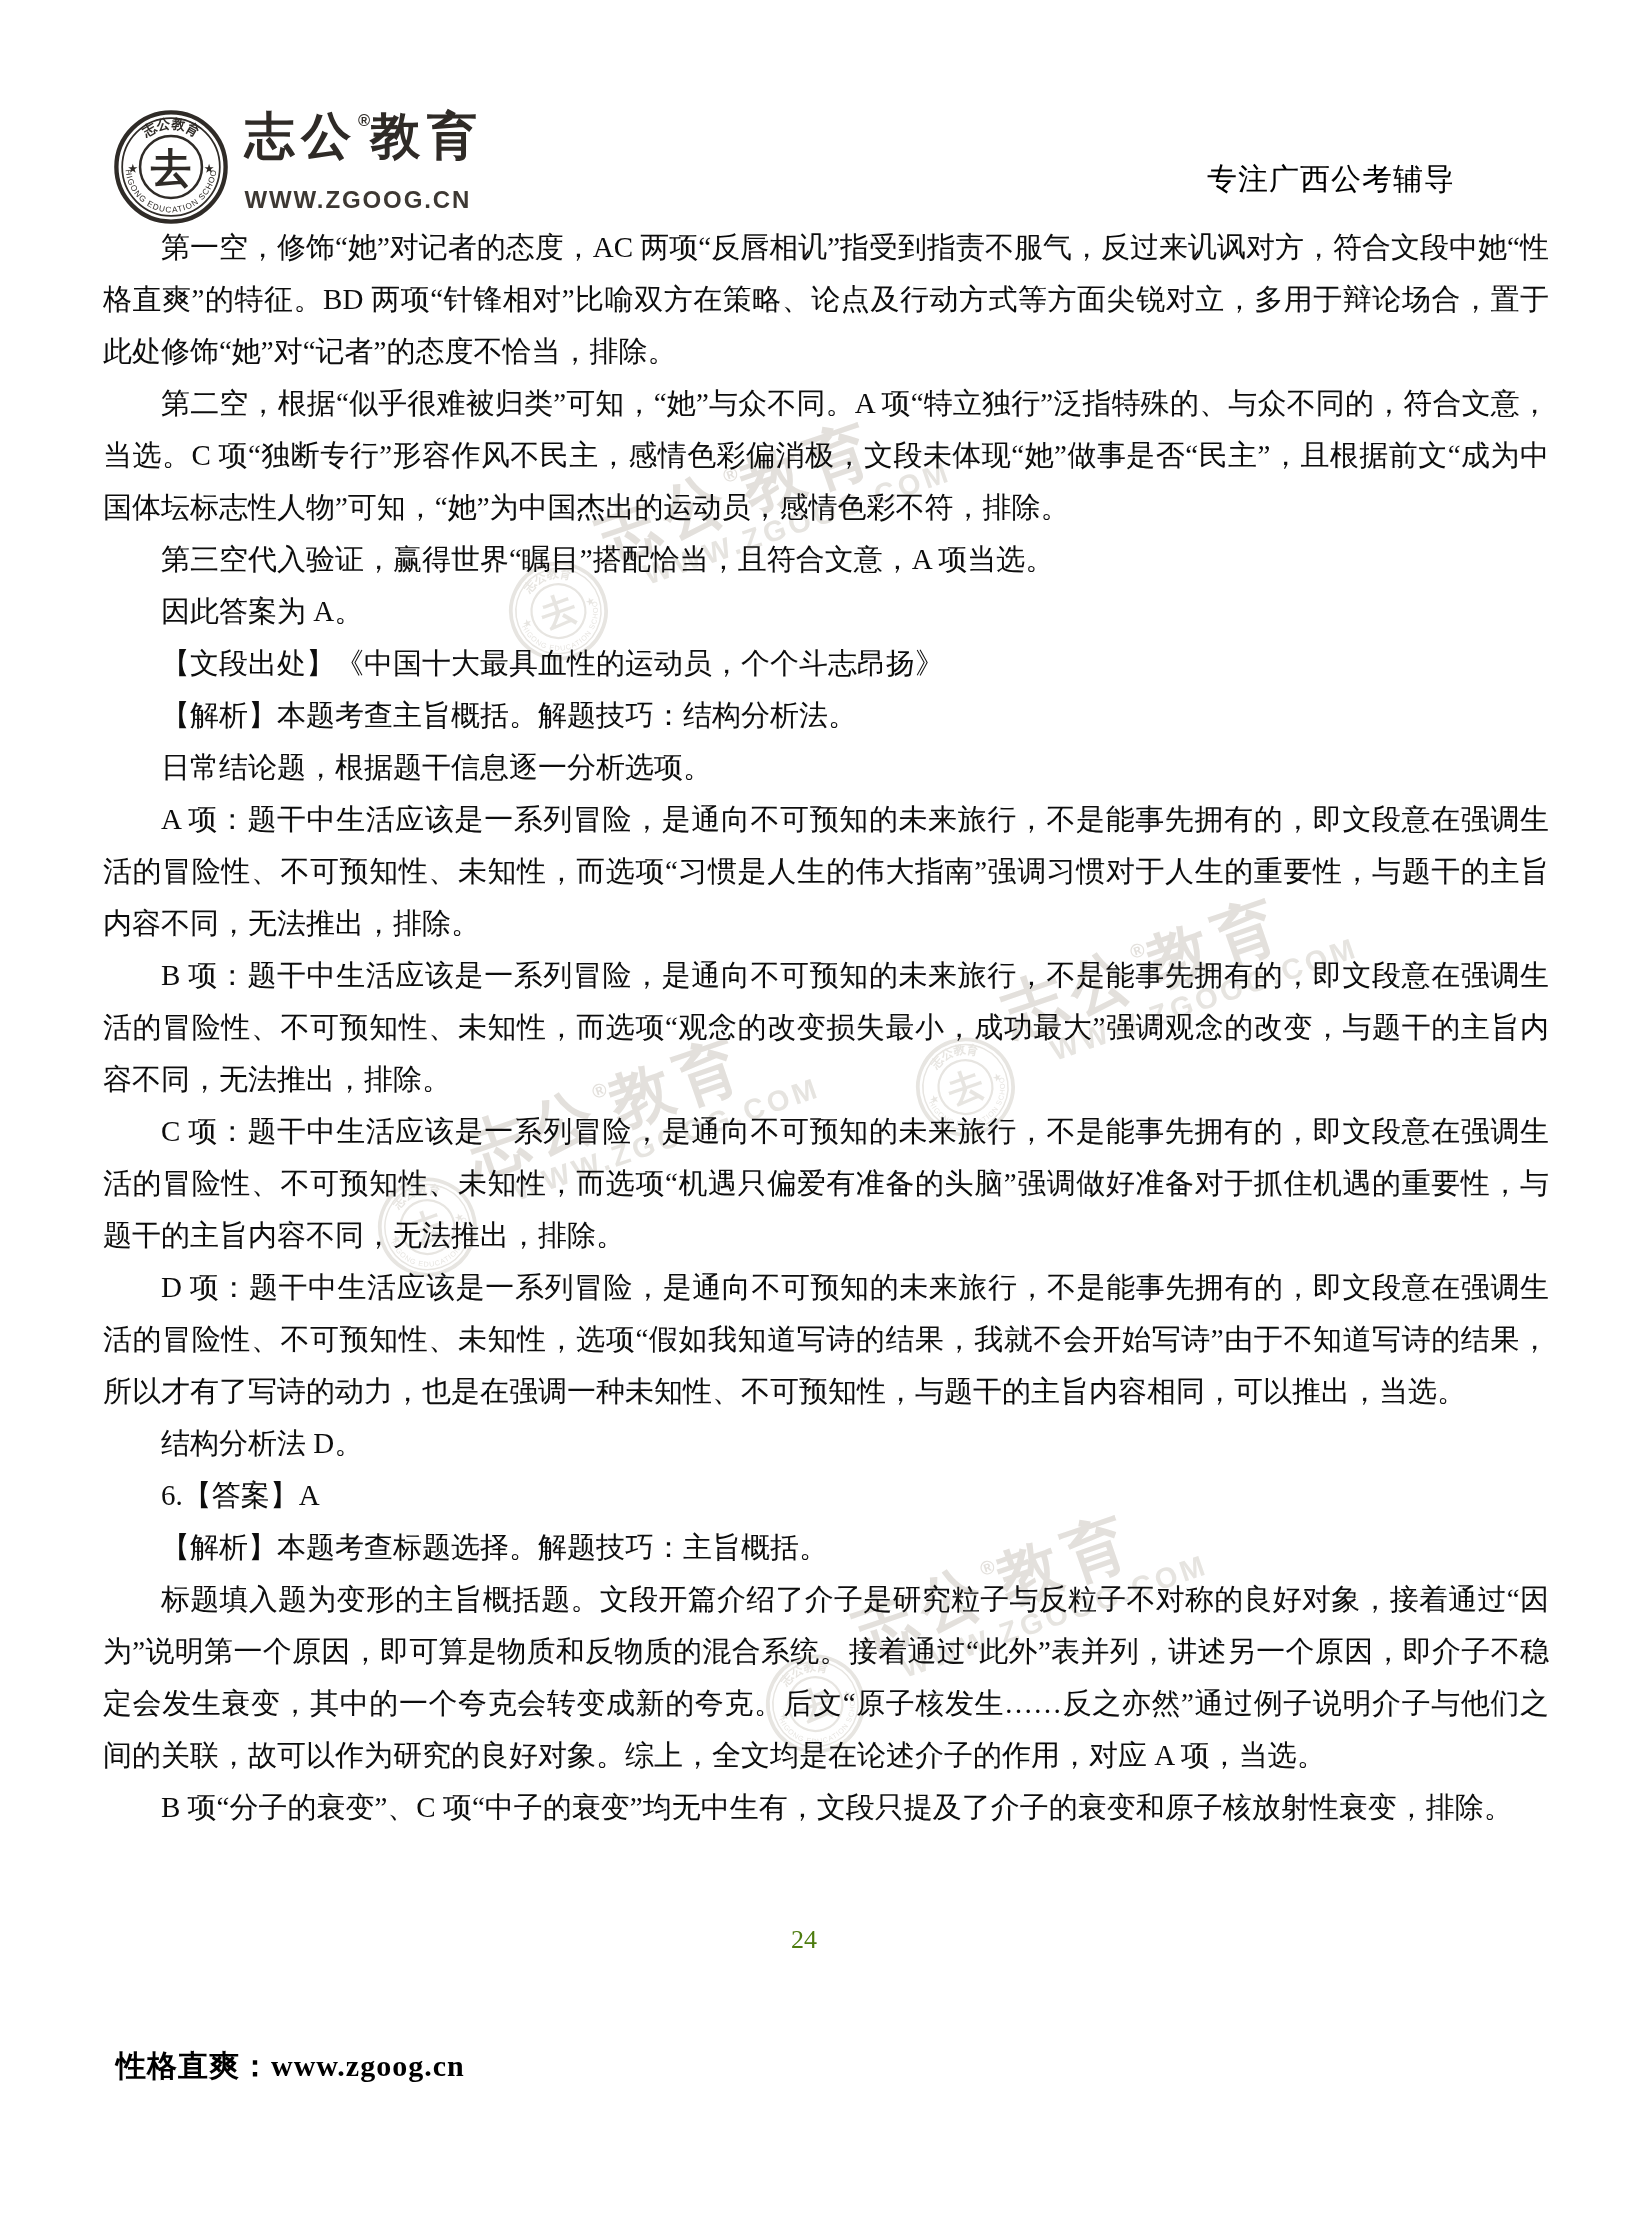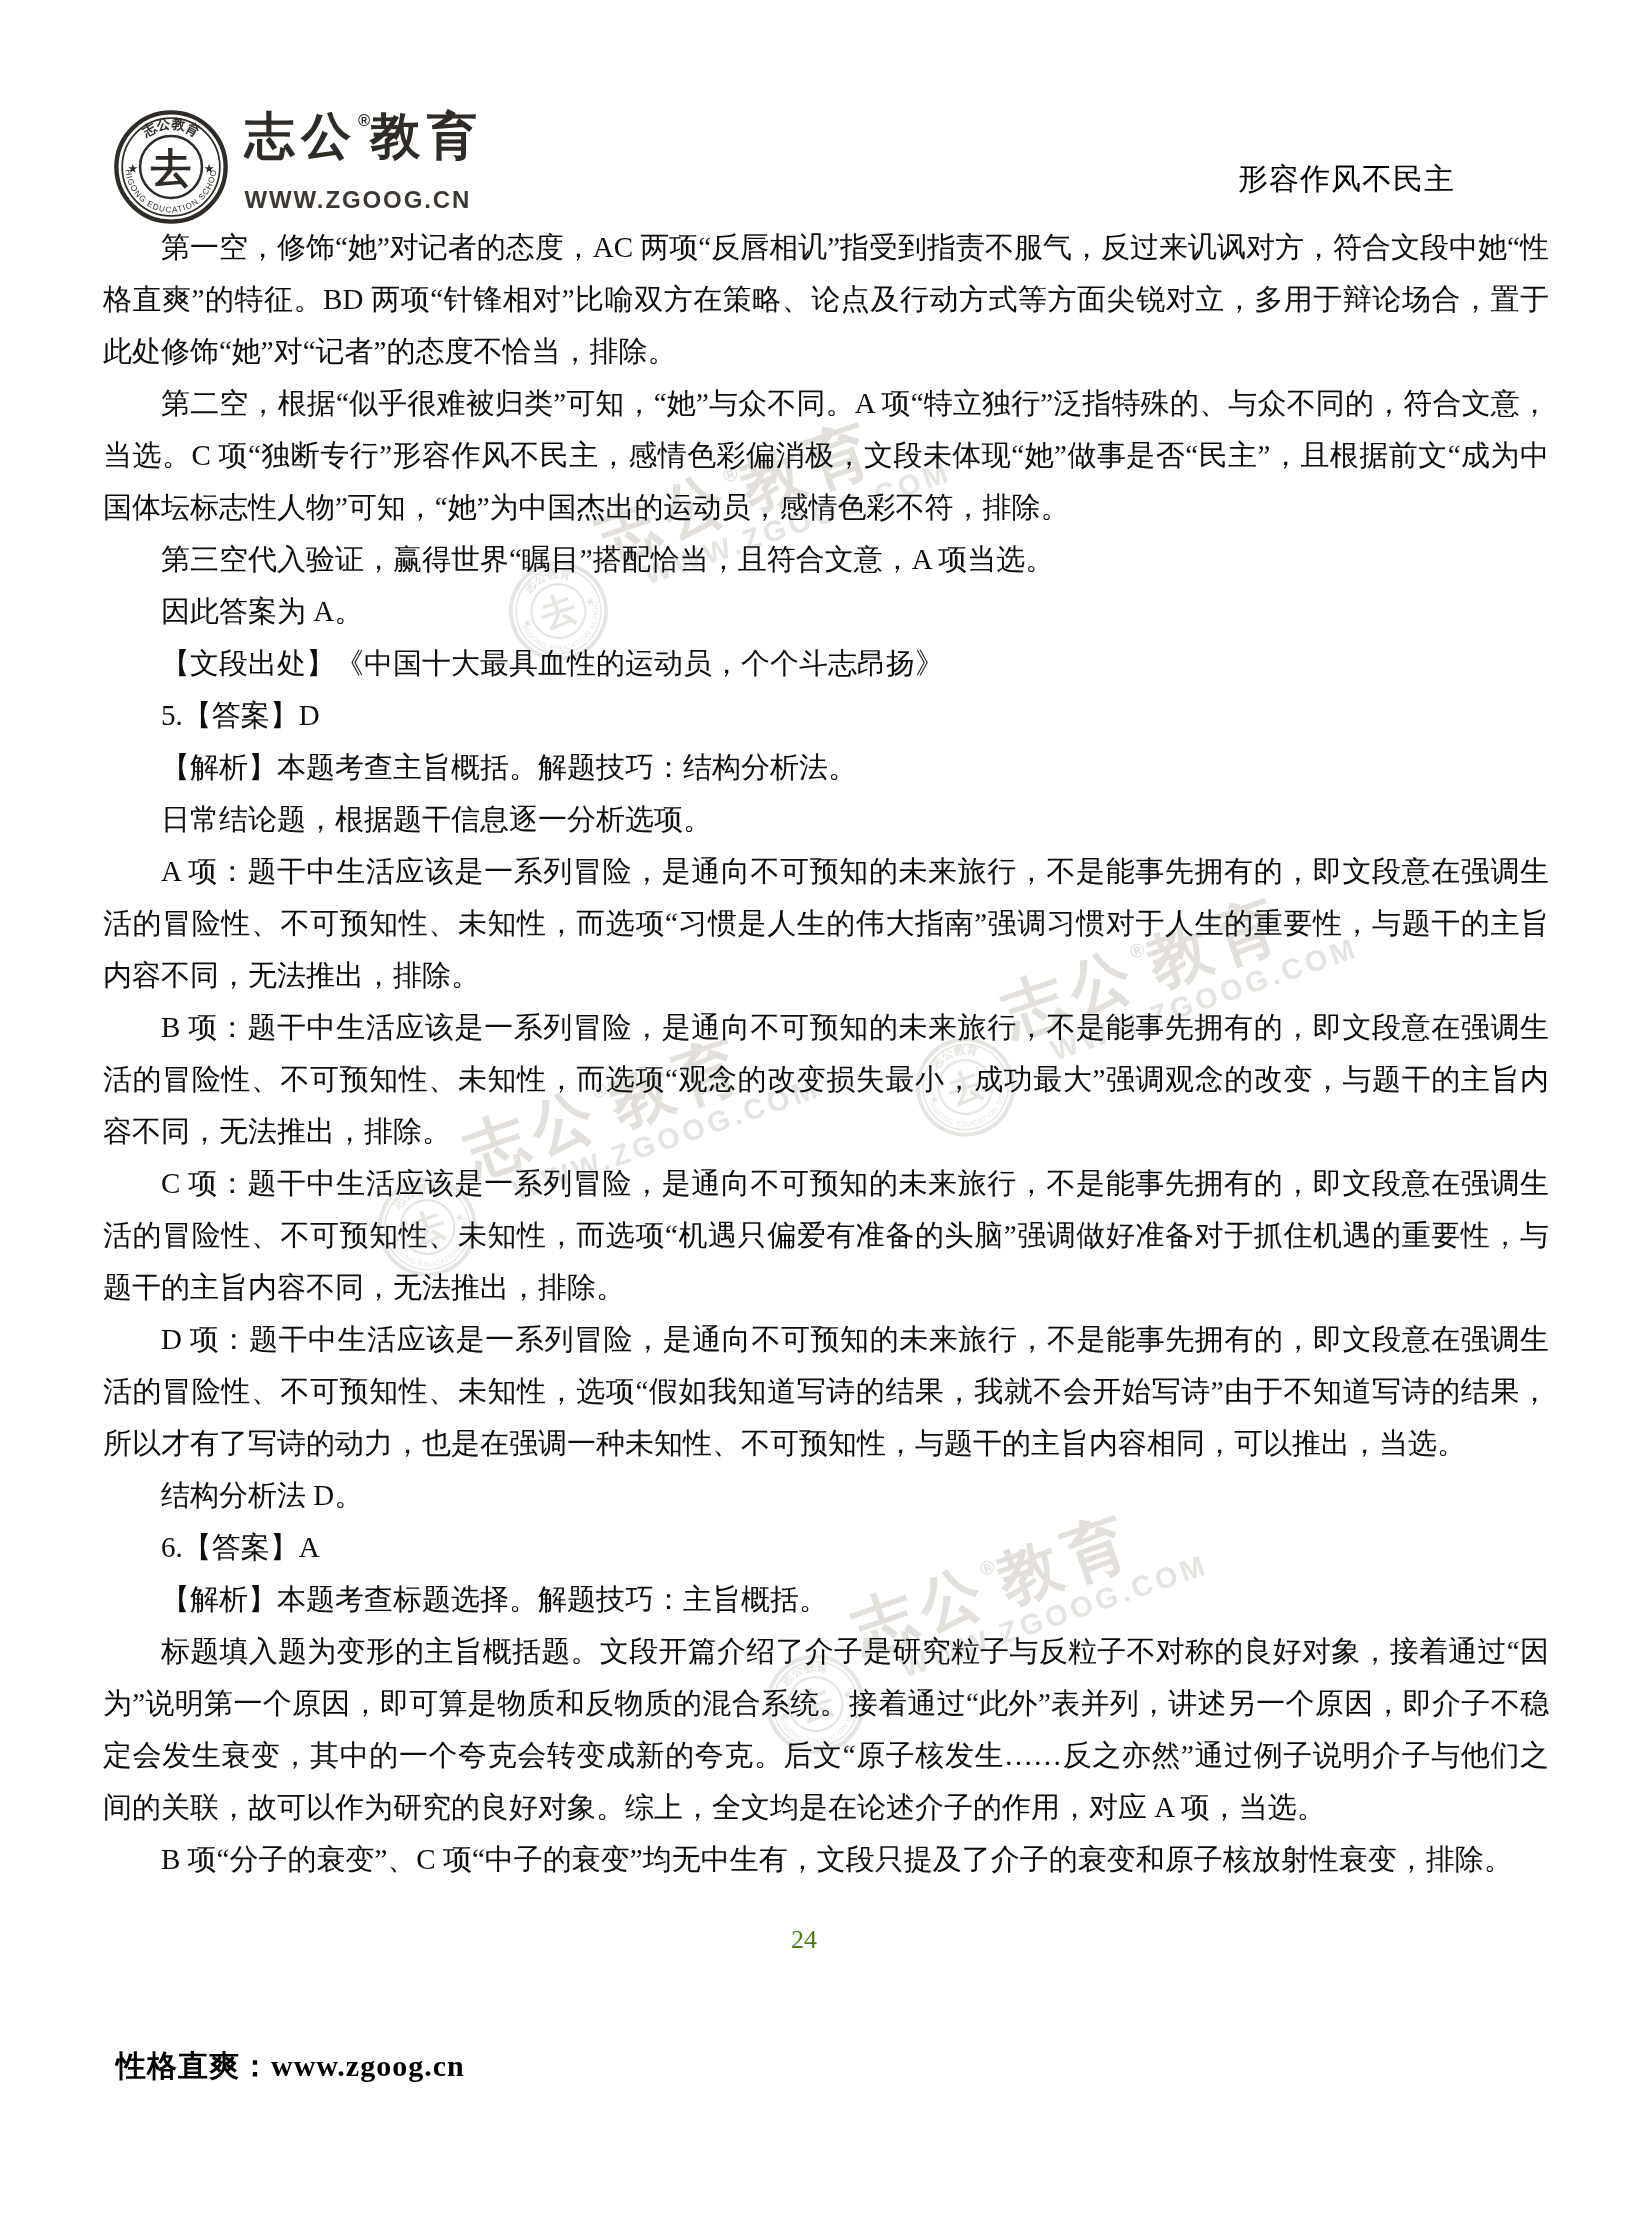--- a/index.html
+++ b/index.html
@@ -173,29 +173,28 @@
     <text x="15" y="65" font-size="11" fill="currentColor">★</text>
     <text x="94" y="65" font-size="11" fill="currentColor">★</text>
     <text x="60" y="75" font-size="42" font-weight="bold" text-anchor="middle" fill="currentColor" font-family="Liberation Sans, DejaVu Sans, sans-serif">去</text>
   </svg>
 </span>
     <div class="logo-text">
       <div class="brand"><span>志公</span><sup>®</sup><span>教育</span></div>
       <div class="site">WWW.ZGOOG.CN</div>
     </div>
   </div>
-  <div class="tagline">形容作风不民主</div>
+  <div class="tagline">专注广西公考辅导</div>
 
   <main class="content">
     <p>第一空，修饰“她”对记者的态度，AC 两项“反唇相讥”指受到指责不服气，反过来讥讽对方，符合文段中她“性格直爽”的特征。BD 两项“针锋相对”比喻双方在策略、论点及行动方式等方面尖锐对立，多用于辩论场合，置于此处修饰“她”对“记者”的态度不恰当，排除。</p>
     <p>第二空，根据“似乎很难被归类”可知，“她”与众不同。A 项“特立独行”泛指特殊的、与众不同的，符合文意，当选。C 项“独断专行”形容作风不民主，感情色彩偏消极，文段未体现“她”做事是否“民主”，且根据前文“成为中国体坛标志性人物”可知，“她”为中国杰出的运动员，感情色彩不符，排除。</p>
     <p>第三空代入验证，赢得世界“瞩目”搭配恰当，且符合文意，A 项当选。</p>
     <p>因此答案为 A。</p>
     <p>【文段出处】《中国十大最具血性的运动员，个个斗志昂扬》</p>
-    <p>5.【答案】D</p>
     <p>【解析】本题考查主旨概括。解题技巧：结构分析法。</p>
     <p>日常结论题，根据题干信息逐一分析选项。</p>
     <p>A 项：题干中生活应该是一系列冒险，是通向不可预知的未来旅行，不是能事先拥有的，即文段意在强调生活的冒险性、不可预知性、未知性，而选项“习惯是人生的伟大指南”强调习惯对于人生的重要性，与题干的主旨内容不同，无法推出，排除。</p>
     <p>B 项：题干中生活应该是一系列冒险，是通向不可预知的未来旅行，不是能事先拥有的，即文段意在强调生活的冒险性、不可预知性、未知性，而选项“观念的改变损失最小，成功最大”强调观念的改变，与题干的主旨内容不同，无法推出，排除。</p>
     <p>C 项：题干中生活应该是一系列冒险，是通向不可预知的未来旅行，不是能事先拥有的，即文段意在强调生活的冒险性、不可预知性、未知性，而选项“机遇只偏爱有准备的头脑”强调做好准备对于抓住机遇的重要性，与题干的主旨内容不同，无法推出，排除。</p>
     <p>D 项：题干中生活应该是一系列冒险，是通向不可预知的未来旅行，不是能事先拥有的，即文段意在强调生活的冒险性、不可预知性、未知性，选项“假如我知道写诗的结果，我就不会开始写诗”由于不知道写诗的结果，所以才有了写诗的动力，也是在强调一种未知性、不可预知性，与题干的主旨内容相同，可以推出，当选。</p>
     <p>结构分析法 D。</p>
     <p>6.【答案】A</p>
     <p>【解析】本题考查标题选择。解题技巧：主旨概括。</p>
     <p>标题填入题为变形的主旨概括题。文段开篇介绍了介子是研究粒子与反粒子不对称的良好对象，接着通过“因为”说明第一个原因，即可算是物质和反物质的混合系统。接着通过“此外”表并列，讲述另一个原因，即介子不稳定会发生衰变，其中的一个夸克会转变成新的夸克。后文“原子核发生……反之亦然”通过例子说明介子与他们之间的关联，故可以作为研究的良好对象。综上，全文均是在论述介子的作用，对应 A 项，当选。</p>

